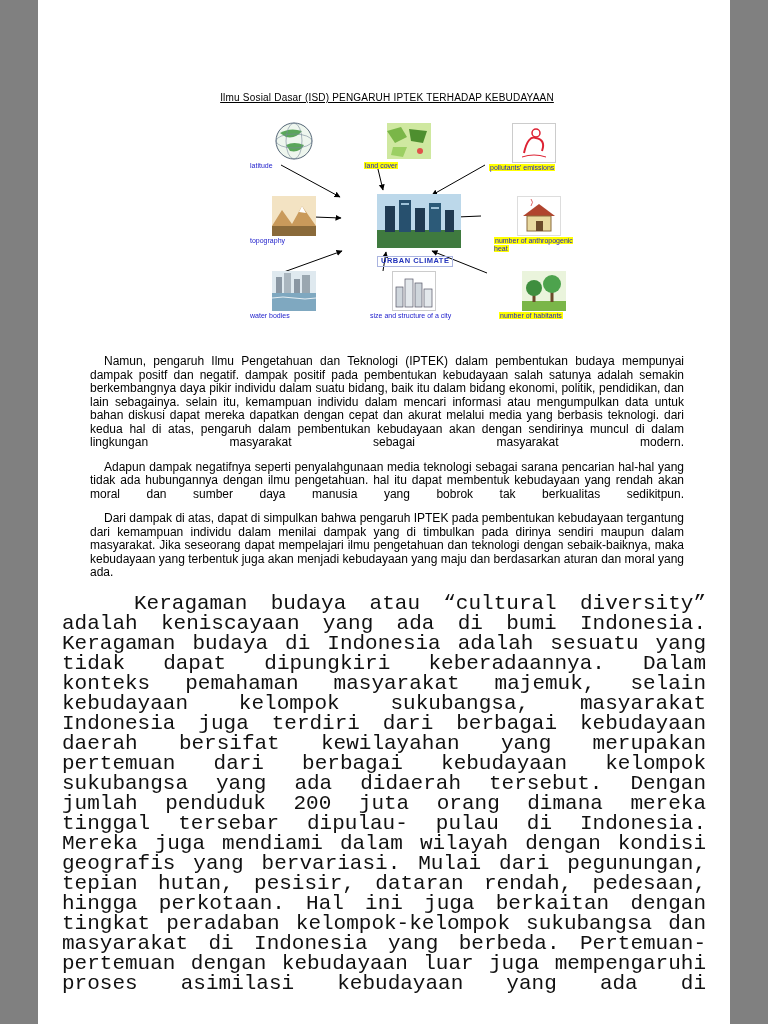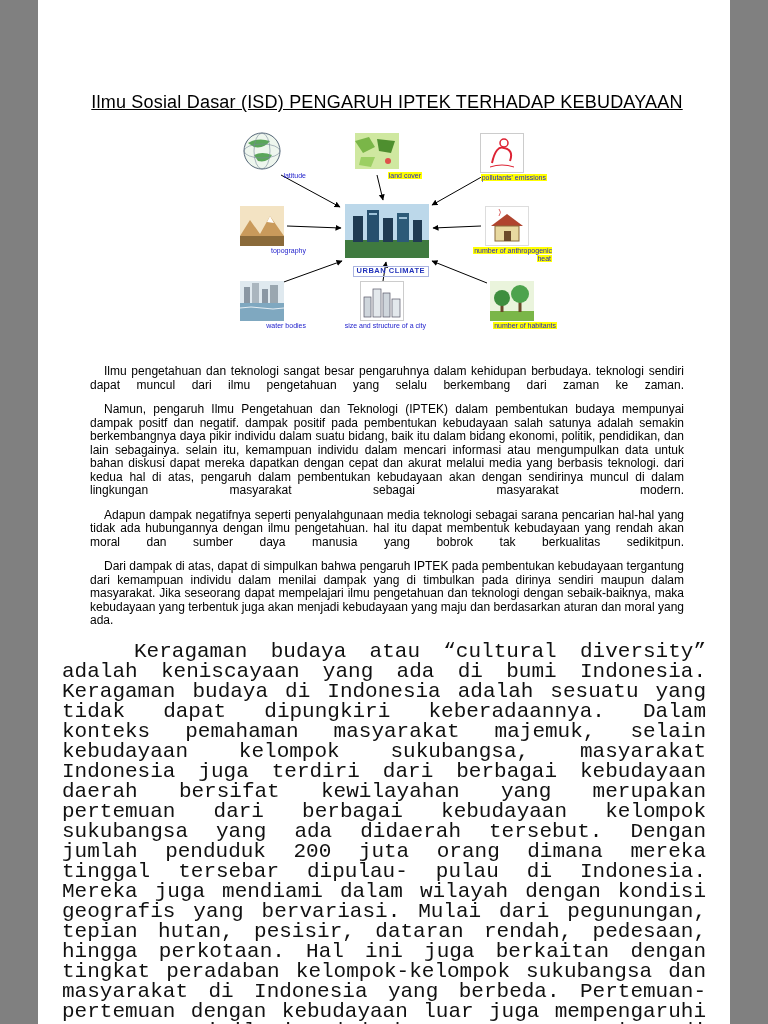--- a/index.html
+++ b/index.html
@@ -14,39 +14,40 @@
     position:absolute;left:38px;top:0;
     width:692px;height:1024px;
     background:#ffffff;
     overflow:hidden;
   }
   .content{
     padding:92px 46px 0 52px;
   }
   h1.doc-title{
     margin:0 0 18px 0;
-    font-size:18px;
+    font-size:10px;
     font-weight:400;
     text-decoration:underline;
     text-align:center;
     color:#000;
     letter-spacing:0.2px;
   }
   
   .diagram{
     position:relative;
     width:340px;height:218px;
     margin:6px auto 16px auto;
   }
   .arrows{position:absolute;left:0;top:0;}
   .arrows line{stroke:#000;stroke-width:1;}
   .node{
     position:absolute;
     width:90px;
-    text-align:right;
+    text-align:left;
+    margin-left:32px;
   }
   .node .img{
     width:44px;height:40px;
     margin:0 auto 1px auto;
     display:block;
   }
   .node .img svg{display:block;width:100%;height:100%;}
   .lbl{
     font-size:7px;
     line-height:1.15;
@@ -236,20 +237,19 @@
               <rect x="10.5" y="22" width="3" height="9" fill="#6b4a2a"></rect>
               <circle cx="12" cy="17" r="8" fill="#3e8e3e"></circle>
               <rect x="28.5" y="20" width="3" height="11" fill="#6b4a2a"></rect>
               <circle cx="30" cy="13" r="9" fill="#4da34d"></circle>
             </svg>
         </span>
         <span class="lbl hl"><span>number of habitants</span></span>
       </div>
     </div>
 
-    <p class="sans">Ilmu pengetahuan dan teknologi sangat besar pengaruhnya dalam kehidupan berbudaya. teknologi sendiri dapat muncul dari ilmu pengetahuan yang selalu berkembang dari zaman ke zaman.</p>
     <p class="sans">Namun, pengaruh Ilmu Pengetahuan dan Teknologi (IPTEK) dalam pembentukan budaya mempunyai dampak positf dan negatif. dampak positif pada pembentukan kebudayaan salah satunya adalah semakin berkembangnya daya pikir individu dalam suatu bidang, baik itu dalam bidang ekonomi, politik, pendidikan, dan lain sebagainya. selain itu, kemampuan individu dalam mencari informasi atau mengumpulkan data untuk bahan diskusi dapat mereka dapatkan dengan cepat dan akurat melalui media yang berbasis teknologi. dari kedua hal di atas, pengaruh dalam pembentukan kebudayaan akan dengan sendirinya muncul di dalam lingkungan masyarakat sebagai masyarakat modern.</p>
     <p class="sans">Adapun dampak negatifnya seperti penyalahgunaan media teknologi sebagai sarana pencarian hal-hal yang tidak ada hubungannya dengan ilmu pengetahuan. hal itu dapat membentuk kebudayaan yang rendah akan moral dan sumber daya manusia yang bobrok tak berkualitas sedikitpun.</p>
     <p class="sans">Dari dampak di atas, dapat di simpulkan bahwa pengaruh IPTEK pada pembentukan kebudayaan tergantung dari kemampuan individu dalam menilai dampak yang di timbulkan pada dirinya sendiri maupun dalam masyarakat. Jika seseorang dapat mempelajari ilmu pengetahuan dan teknologi dengan sebaik-baiknya, maka kebudayaan yang terbentuk juga akan menjadi kebudayaan yang maju dan berdasarkan aturan dan moral yang ada.</p>
     <p class="mono">Keragaman budaya atau “cultural diversity” adalah keniscayaan yang ada di bumi Indonesia. Keragaman budaya di Indonesia adalah sesuatu yang tidak dapat dipungkiri keberadaannya. Dalam konteks pemahaman masyarakat majemuk, selain kebudayaan kelompok sukubangsa, masyarakat Indonesia juga terdiri dari berbagai kebudayaan daerah bersifat kewilayahan yang merupakan pertemuan dari berbagai kebudayaan kelompok sukubangsa yang ada didaerah tersebut. Dengan jumlah penduduk 200 juta orang dimana mereka tinggal tersebar dipulau- pulau di Indonesia. Mereka juga mendiami dalam wilayah dengan kondisi geografis yang bervariasi. Mulai dari pegunungan, tepian hutan, pesisir, dataran rendah, pedesaan, hingga perkotaan. Hal ini juga berkaitan dengan tingkat peradaban kelompok-kelompok sukubangsa dan masyarakat di Indonesia yang berbeda. Pertemuan-pertemuan dengan kebudayaan luar juga mempengaruhi proses asimilasi kebudayaan yang ada di</p>
 
   </div>
 </div>
 
 </body></html>

